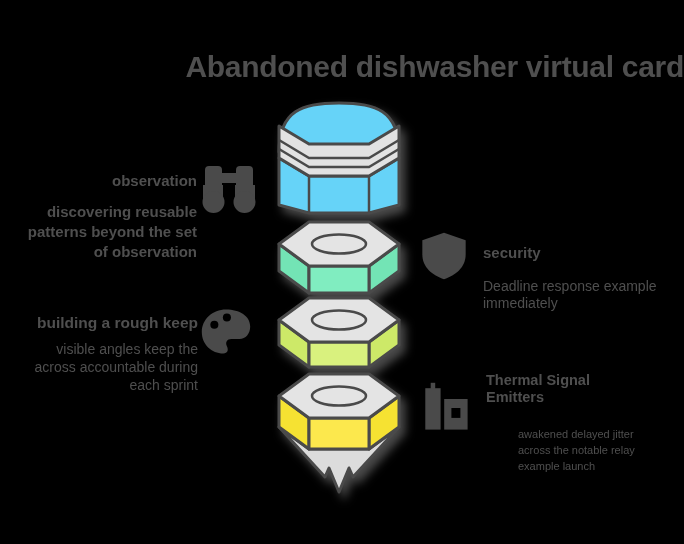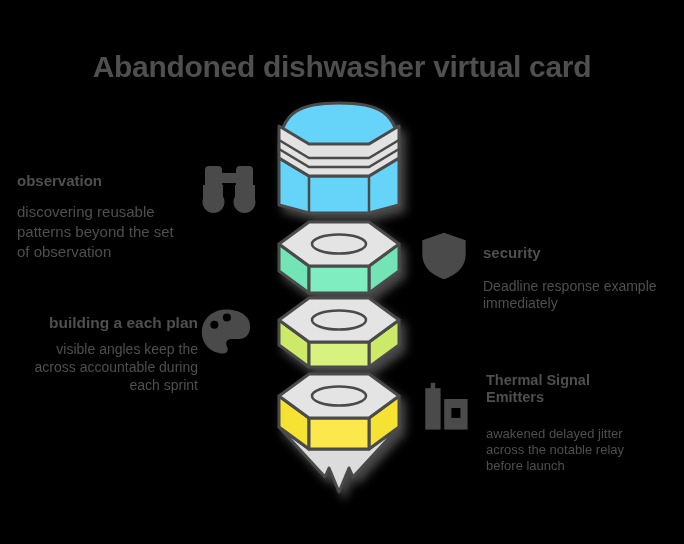--- a/index.html
+++ b/index.html
@@ -1,41 +1,41 @@
 <!DOCTYPE html>
 <html><head>
 <meta charset="utf-8">
 <style>
   html,body{margin:0;padding:0;background:#000;}
   .canvas{
     position:relative;width:684px;height:544px;background:#000;overflow:hidden;
     font-family:"Liberation Sans",sans-serif;color:#4f4f4f;
   }
   .title{
-    position:absolute;top:50px;left:0;width:100%;text-align:center;
+    position:absolute;top:50px;left:0;width:100%;text-align:right;
     font-size:30px;font-weight:700;letter-spacing:-0.3px;color:#4f4f4f;
   }
   
   svg.pencil{
     position:absolute;inset:0;pointer-events:none;
     filter:drop-shadow(5px 6px 5px rgba(145,145,145,0.5));
   }
   svg.pencil .stroked{stroke:#4a4a4a;stroke-width:3;stroke-linejoin:round;stroke-linecap:round;}
   svg.pencil .thin{stroke:#4a4a4a;stroke-width:2.5;fill:none;}
   
   .tblock{position:absolute;}
   .kicker{font-size:15px;font-weight:700;}
   .heading{font-size:15px;font-weight:700;}
   .heading2{font-size:15.5px;font-weight:700;}
   .heading-sm{font-size:14.5px;line-height:17px;font-weight:700;}
-  .body15{font-size:15px;line-height:20px;font-weight:400;margin-top:13px;}
+  .body15{font-size:15px;line-height:20px;font-weight:700;margin-top:13px;}
   .body14{font-size:14px;line-height:17px;font-weight:500;margin-top:17px;}
   .body14b{font-size:14px;line-height:18px;font-weight:500;margin-top:8px;}
-  .body13{font-size:13px;line-height:16px;font-weight:500;margin-top:20px;}
-  .l1-text{right:487px;top:172px;width:180px;text-align:left;}
+  .body13{font-size:11px;line-height:16px;font-weight:500;margin-top:20px;margin-left:32px;}
+  .l1-text{right:487px;top:172px;width:180px;text-align:right;}
   .l2-text{right:486px;top:314px;width:190px;text-align:right;}
   .r1-text{left:483px;top:244px;width:205px;text-align:left;}
   .r2-text{left:486px;top:372px;width:195px;text-align:left;}
   .icon{position:absolute;}
   .i-binoculars{left:199px;top:161px;}
   .i-shield{left:419px;top:227px;}
   .i-palette{left:199px;top:305px;}
   .i-buildings{left:419px;top:379px;}
 </style>
 </head>
@@ -116,21 +116,21 @@
   </svg>
   <div class="tblock r1-text">
     <div class="heading">security</div>
     <div class="body14">
       <div>Deadline response example</div>
       <div>immediately</div>
     </div>
   </div>
 
   <div class="tblock l2-text">
-    <div class="heading2">building a each plan</div>
+    <div class="heading2">building a rough keep</div>
     <div class="body14b">
       <div>visible angles keep the</div>
       <div>across accountable during</div>
       <div>each sprint</div>
     </div>
   </div>
   <svg class="icon i-palette" width="54" height="52" viewBox="0 0 60 58">
     <g fill="#4a4a4a">
       <path d="M30 5 C15 5 3 16 3 30 C3 44 14 54 27 54 C32 54 33 50 31 46 C29 42 31 38 36 38 L45 38 C52 38 57 32 57 24 C57 12 45 5 30 5 Z"></path>
     </g>
@@ -147,17 +147,17 @@
     <rect x="36" y="30" width="10" height="11" fill="#000000"></rect>
   </svg>
   <div class="tblock r2-text">
     <div class="heading-sm">
       <div>Thermal Signal</div>
       <div>Emitters</div>
     </div>
     <div class="body13">
       <div>awakened delayed jitter</div>
       <div>across the notable relay</div>
-      <div>before launch</div>
+      <div>example launch</div>
     </div>
   </div>
 
 </div>
 
 </body></html>

